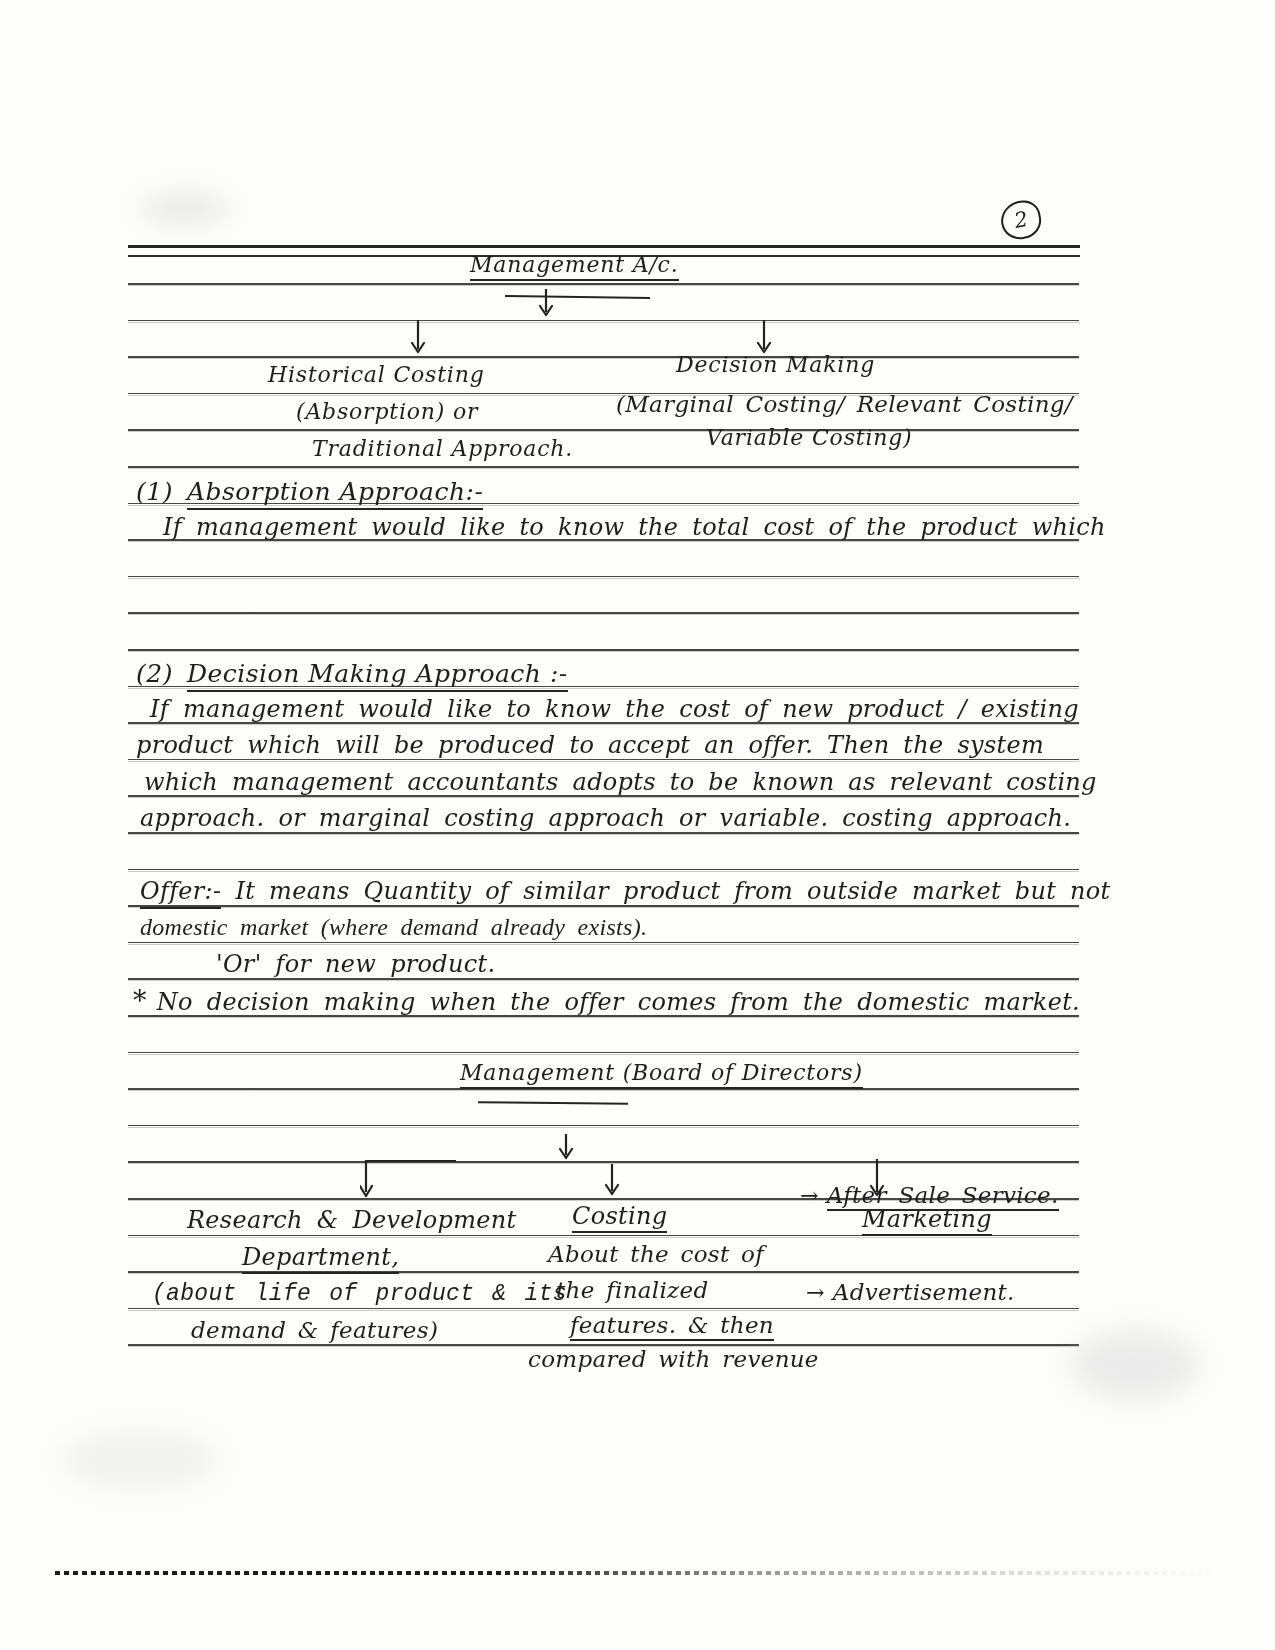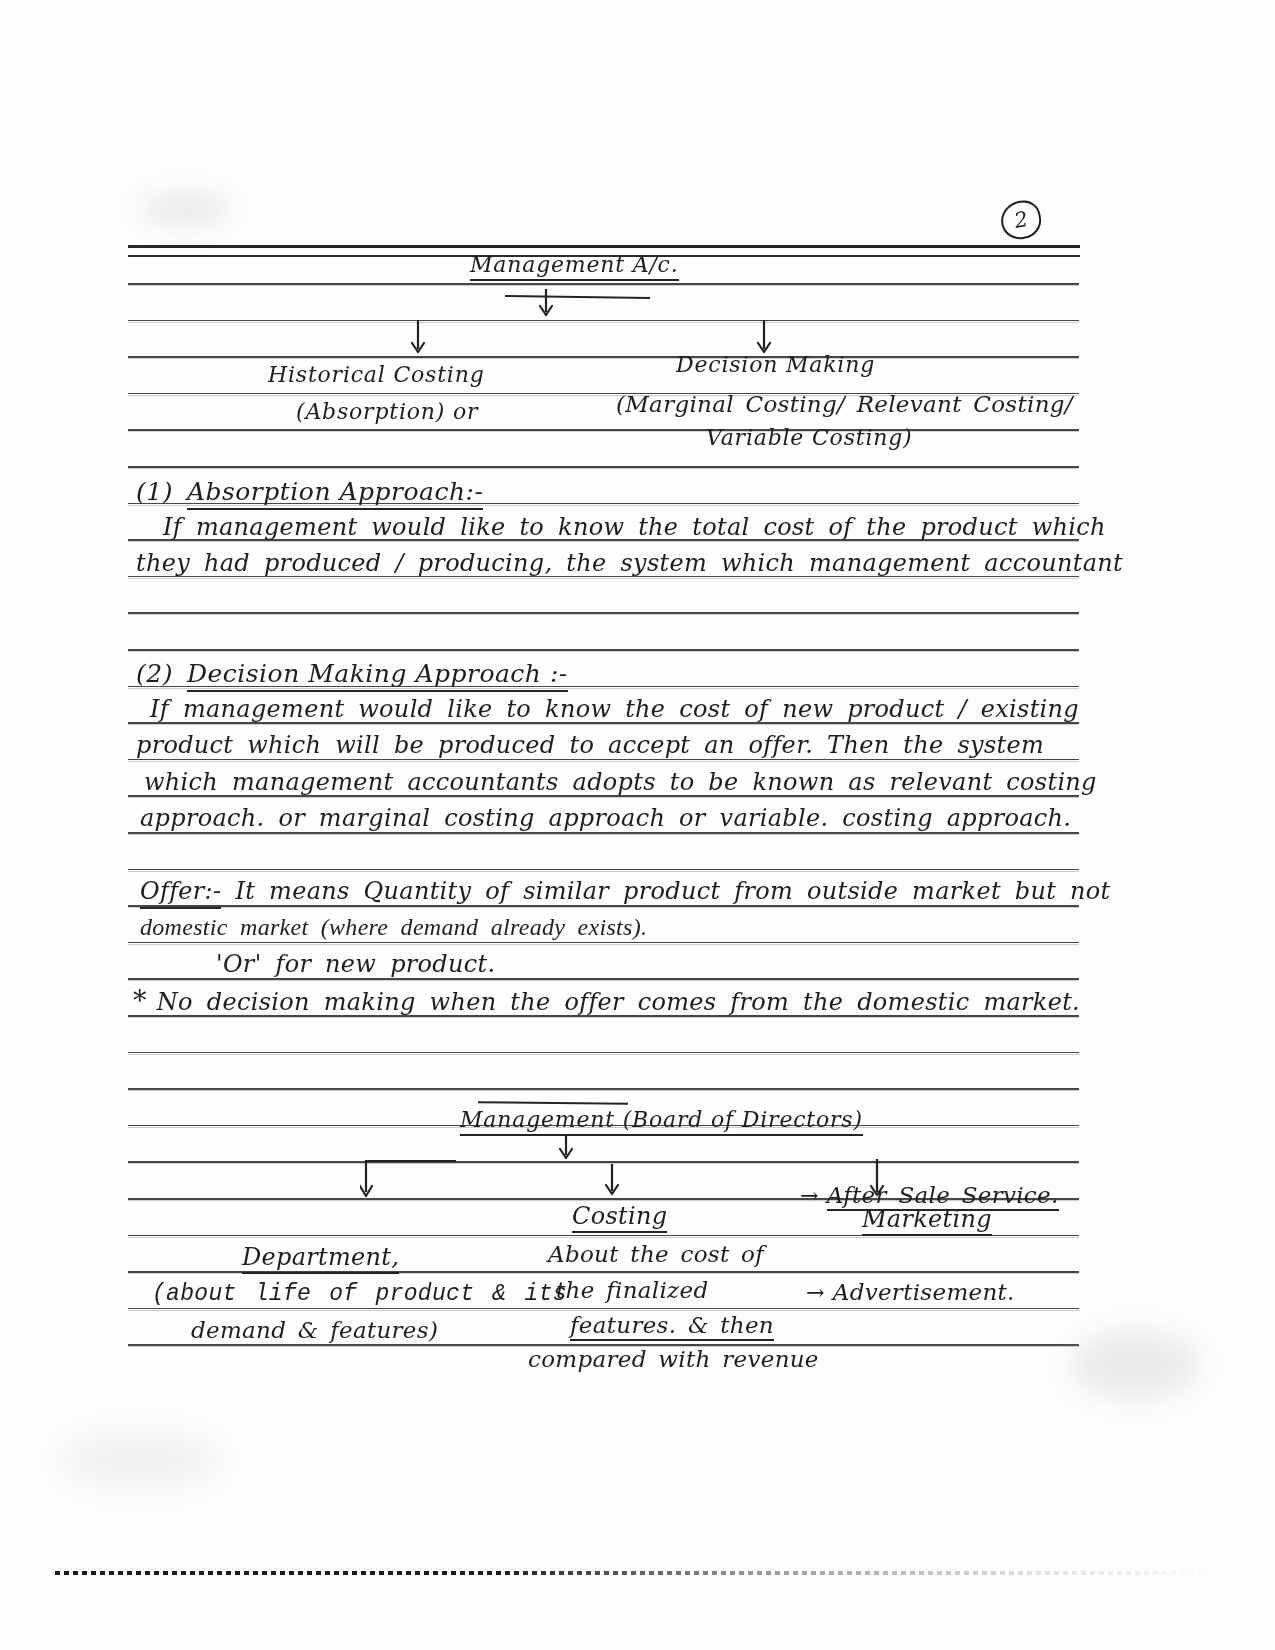--- a/index.html
+++ b/index.html
@@ -98,49 +98,49 @@
 
   <div class="abs" style="left:755px;top:319px;">
     <svg width="18" height="38" viewBox="0 0 18 38">
       <path d="M9 1 L9 30" stroke="#222" stroke-width="2.2" fill="none"></path>
       <path d="M3 24 L9 33 L15 24" stroke="#222" stroke-width="2.2" fill="none" stroke-linecap="round" stroke-linejoin="round"></path>
     </svg>
   </div>
 
   <div class="abs hw t26" style="left:268px;top:362px;">Historical Costing</div>
   <div class="abs hw t26" style="left:296px;top:399px;">(Absorption) or</div>
+  <div class="abs hw t26" style="left:312px;top:436px;">Traditional Approach.</div>
 
   <div class="abs hw t26" style="left:676px;top:352px;">Decision Making</div>
   <div class="abs hw t23" style="left:616px;top:391px;">(Marginal Costing/ Relevant Costing/</div>
   <div class="abs hw t26" style="left:706px;top:425px;">Variable Costing)</div>
 
   <div class="abs hw t25" style="left:136px;top:477px;">
     <span>(1)</span><span class="gap"></span><span class="ul">Absorption Approach:-</span>
   </div>
   <div class="abs hw t24" style="left:163px;top:513px;">If management would like to know the total cost of the product which</div>
-  <div class="abs hw t24" style="left:136px;top:549px;">they had produced / producing, the system which management accountant</div>
 
   <div class="abs hw t25" style="left:136px;top:659px;">
     <span>(2)</span><span class="gap"></span><span class="ul">Decision Making Approach :-</span>
   </div>
   <div class="abs hw t24" style="left:150px;top:695px;">If management would like to know the cost of new product / existing</div>
   <div class="abs hw t24" style="left:136px;top:731px;">product which will be produced to accept an offer. Then the system</div>
   <div class="abs hw t24" style="left:144px;top:768px;">which management accountants adopts to be known as relevant costing</div>
   <div class="abs hw t24" style="left:140px;top:804px;">approach. or marginal costing approach or variable. costing approach.</div>
 
   <div class="abs hw t24" style="left:140px;top:877px;">
     <span class="ul">Offer:-</span><span class="gap"></span><span>It means Quantity of similar product from outside market but not</span>
   </div>
   <div class="abs hw t24" style="left:140px;top:914px;font-family:Liberation Serif, serif;">domestic market (where demand already exists).</div>
   <div class="abs hw t24" style="left:216px;top:950px;">'Or' for new product.</div>
   <div class="abs hw t24" style="left:133px;top:985px;">
     <span class="star">*</span><span>No decision making when the offer comes from the domestic market.</span>
   </div>
 
-  <div class="abs hw t26" style="left:460px;top:1107px;text-align:right;">
+  <div class="abs hw t26" style="left:460px;top:1060px;text-align:right;">
     <span class="ul">Management (Board of Directors)</span>
   </div>
   <div class="stroke" style="left:478px;top:1102px;width:150px;transform:rotate(0.6deg);"></div>
 
   <div class="abs" style="left:557px;top:1133px;">
     <svg width="18" height="30" viewBox="0 0 18 30">
       <path d="M9 1 L9 22" stroke="#222" stroke-width="2.2" fill="none"></path>
       <path d="M3 16 L9 25 L15 16" stroke="#222" stroke-width="2.2" fill="none" stroke-linecap="round" stroke-linejoin="round"></path>
     </svg>
   </div>
@@ -159,20 +159,21 @@
     </svg>
   </div>
 
   <div class="abs" style="left:868px;top:1158px;">
     <svg width="18" height="42" viewBox="0 0 18 42">
       <path d="M9 1 L9 34" stroke="#222" stroke-width="2.2" fill="none"></path>
       <path d="M3 28 L9 37 L15 28" stroke="#222" stroke-width="2.2" fill="none" stroke-linecap="round" stroke-linejoin="round"></path>
     </svg>
   </div>
 
+  <div class="abs hw t24" style="left:187px;top:1206px;">Research &amp; Development</div>
   <div class="abs hw t24" style="left:242px;top:1243px;">
     <span class="ul2">Department,</span>
   </div>
   <div class="abs hw t23" style="left:152px;top:1281px;font-family:Liberation Mono, monospace;">(about life of product &amp; its</div>
   <div class="abs hw t23" style="left:191px;top:1317px;">demand &amp; features)</div>
 
   <div class="abs hw t24" style="left:572px;top:1202px;">
     <span class="ul2">Costing</span>
   </div>
   <div class="abs hw t23" style="left:548px;top:1241px;">About the cost of</div>

